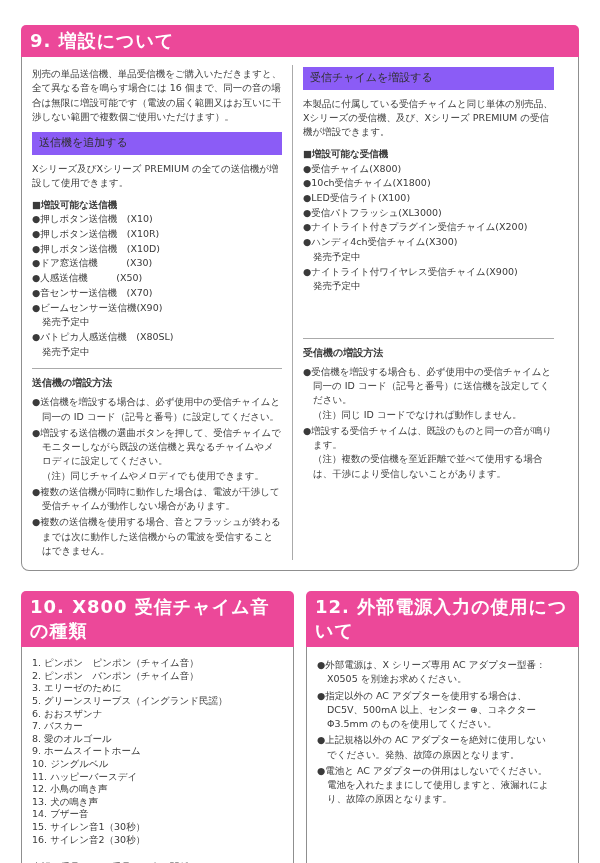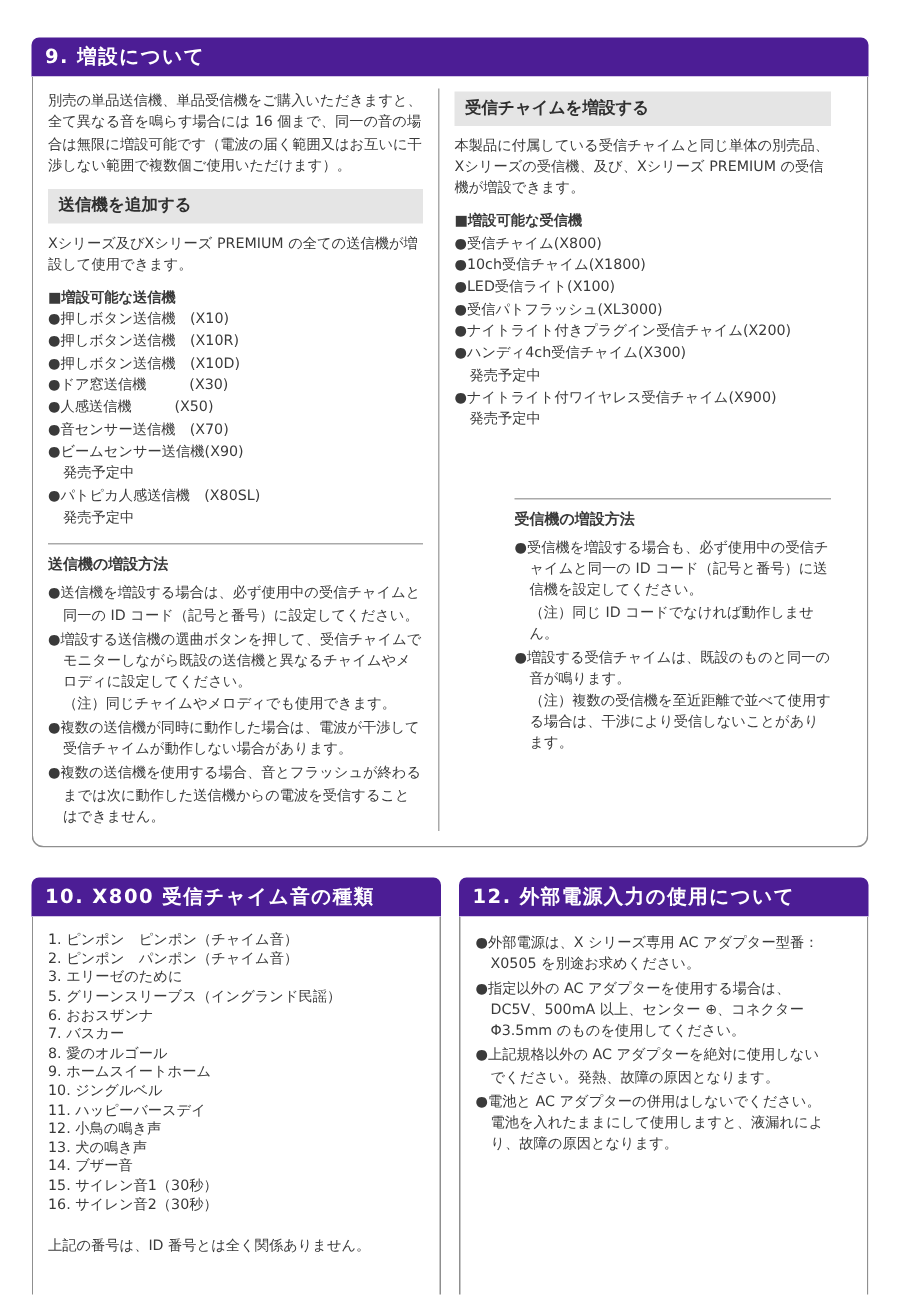--- a/index.html
+++ b/index.html
@@ -8,24 +8,24 @@
     width:600px; height:863px;
     font-family:"DejaVu Sans", sans-serif;
     color:#3a3a3a;
     position:relative;
     overflow:hidden;
   }
   .page { padding:25px 21px 10px 21px; }
 
   
   .sec-header {
-    background:#4c1d95;
+    background:#ec4899;
     color:#ffffff;
     font-weight:bold;
-    font-size:13px;
+    font-size:18px;
     letter-spacing:1px;
     padding:4px 10px 4px 9px;
     border-radius:5px 5px 0 0;
   }
   .sec-box {
     border:1.5px solid #8f8f8f;
     border-top:none;
     border-radius:0 0 8px 8px;
     background:#ffffff;
     padding:8px 24px 10px 10px;
@@ -33,36 +33,36 @@
     line-height:1.5;
   }
 
   
   .cols { display:flex; }
   .col { width:50%; }
   .col-left  { padding-right:10px; border-right:1px solid #aaaaaa; }
   .col-right { padding-left:10px; }
 
   .sub-bar {
-    background:#e5e5e5;
-    font-weight:bold;
+    background:#8b5cf6;
+    font-weight:normal;
     font-size:11px;
     padding:3px 7px;
     margin:4px 0 7px 0;
     color:#2f2f2f;
   }
   .para { margin:2px 0 8px 0; white-space:pre-line; }
   .list-title { font-weight:bold; margin-top:4px; }
   ul { list-style:none; }
   .plain-list li { line-height:1.55; }
   .plain-list .note { display:block; padding-left:10px; text-indent:0; }
 
   .method { border-top:1px solid #aaaaaa; margin-top:9px; padding-top:6px; }
   .method-title { font-weight:bold; font-size:10px; margin-bottom:5px; }
-  .method-right { margin-top:44px;margin-left:40px; }
+  .method-right { margin-top:44px; }
   .bullets li {
     padding-left:10px;
     text-indent:-10px;
     white-space:pre-line;
     margin-bottom:2px;
     line-height:1.5;
   }
 
   
   .row2 { display:flex; margin-top:20px; gap:12px; }

